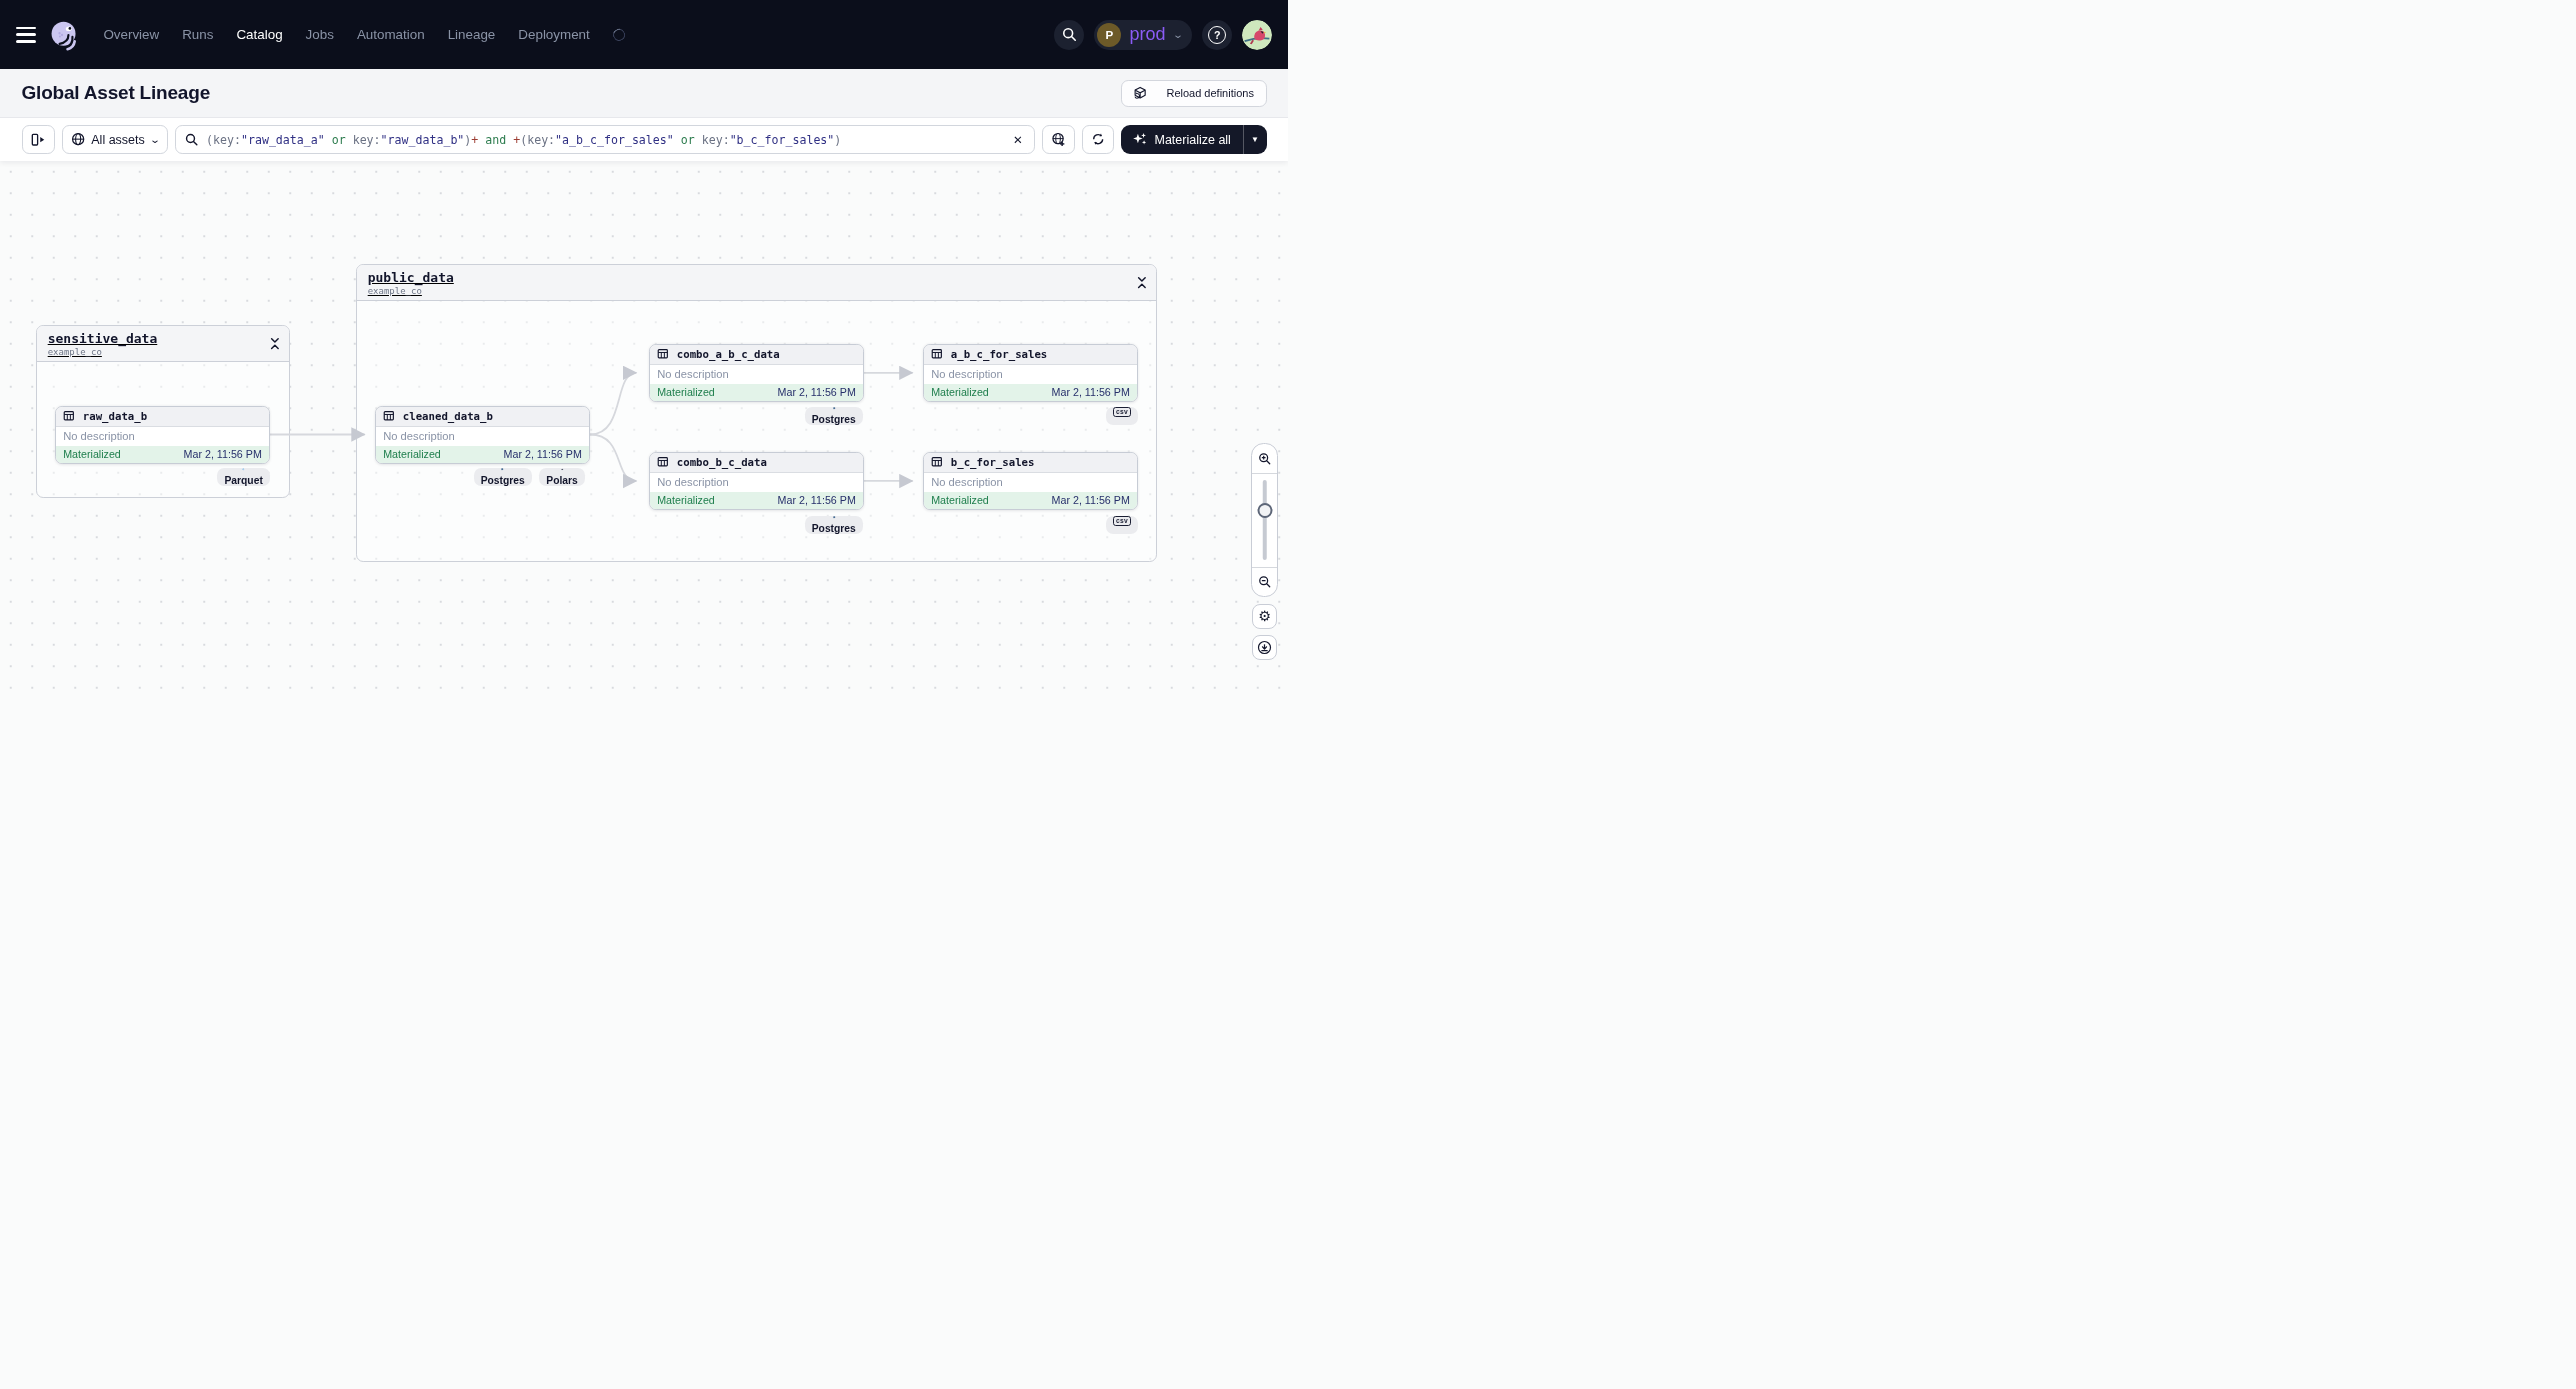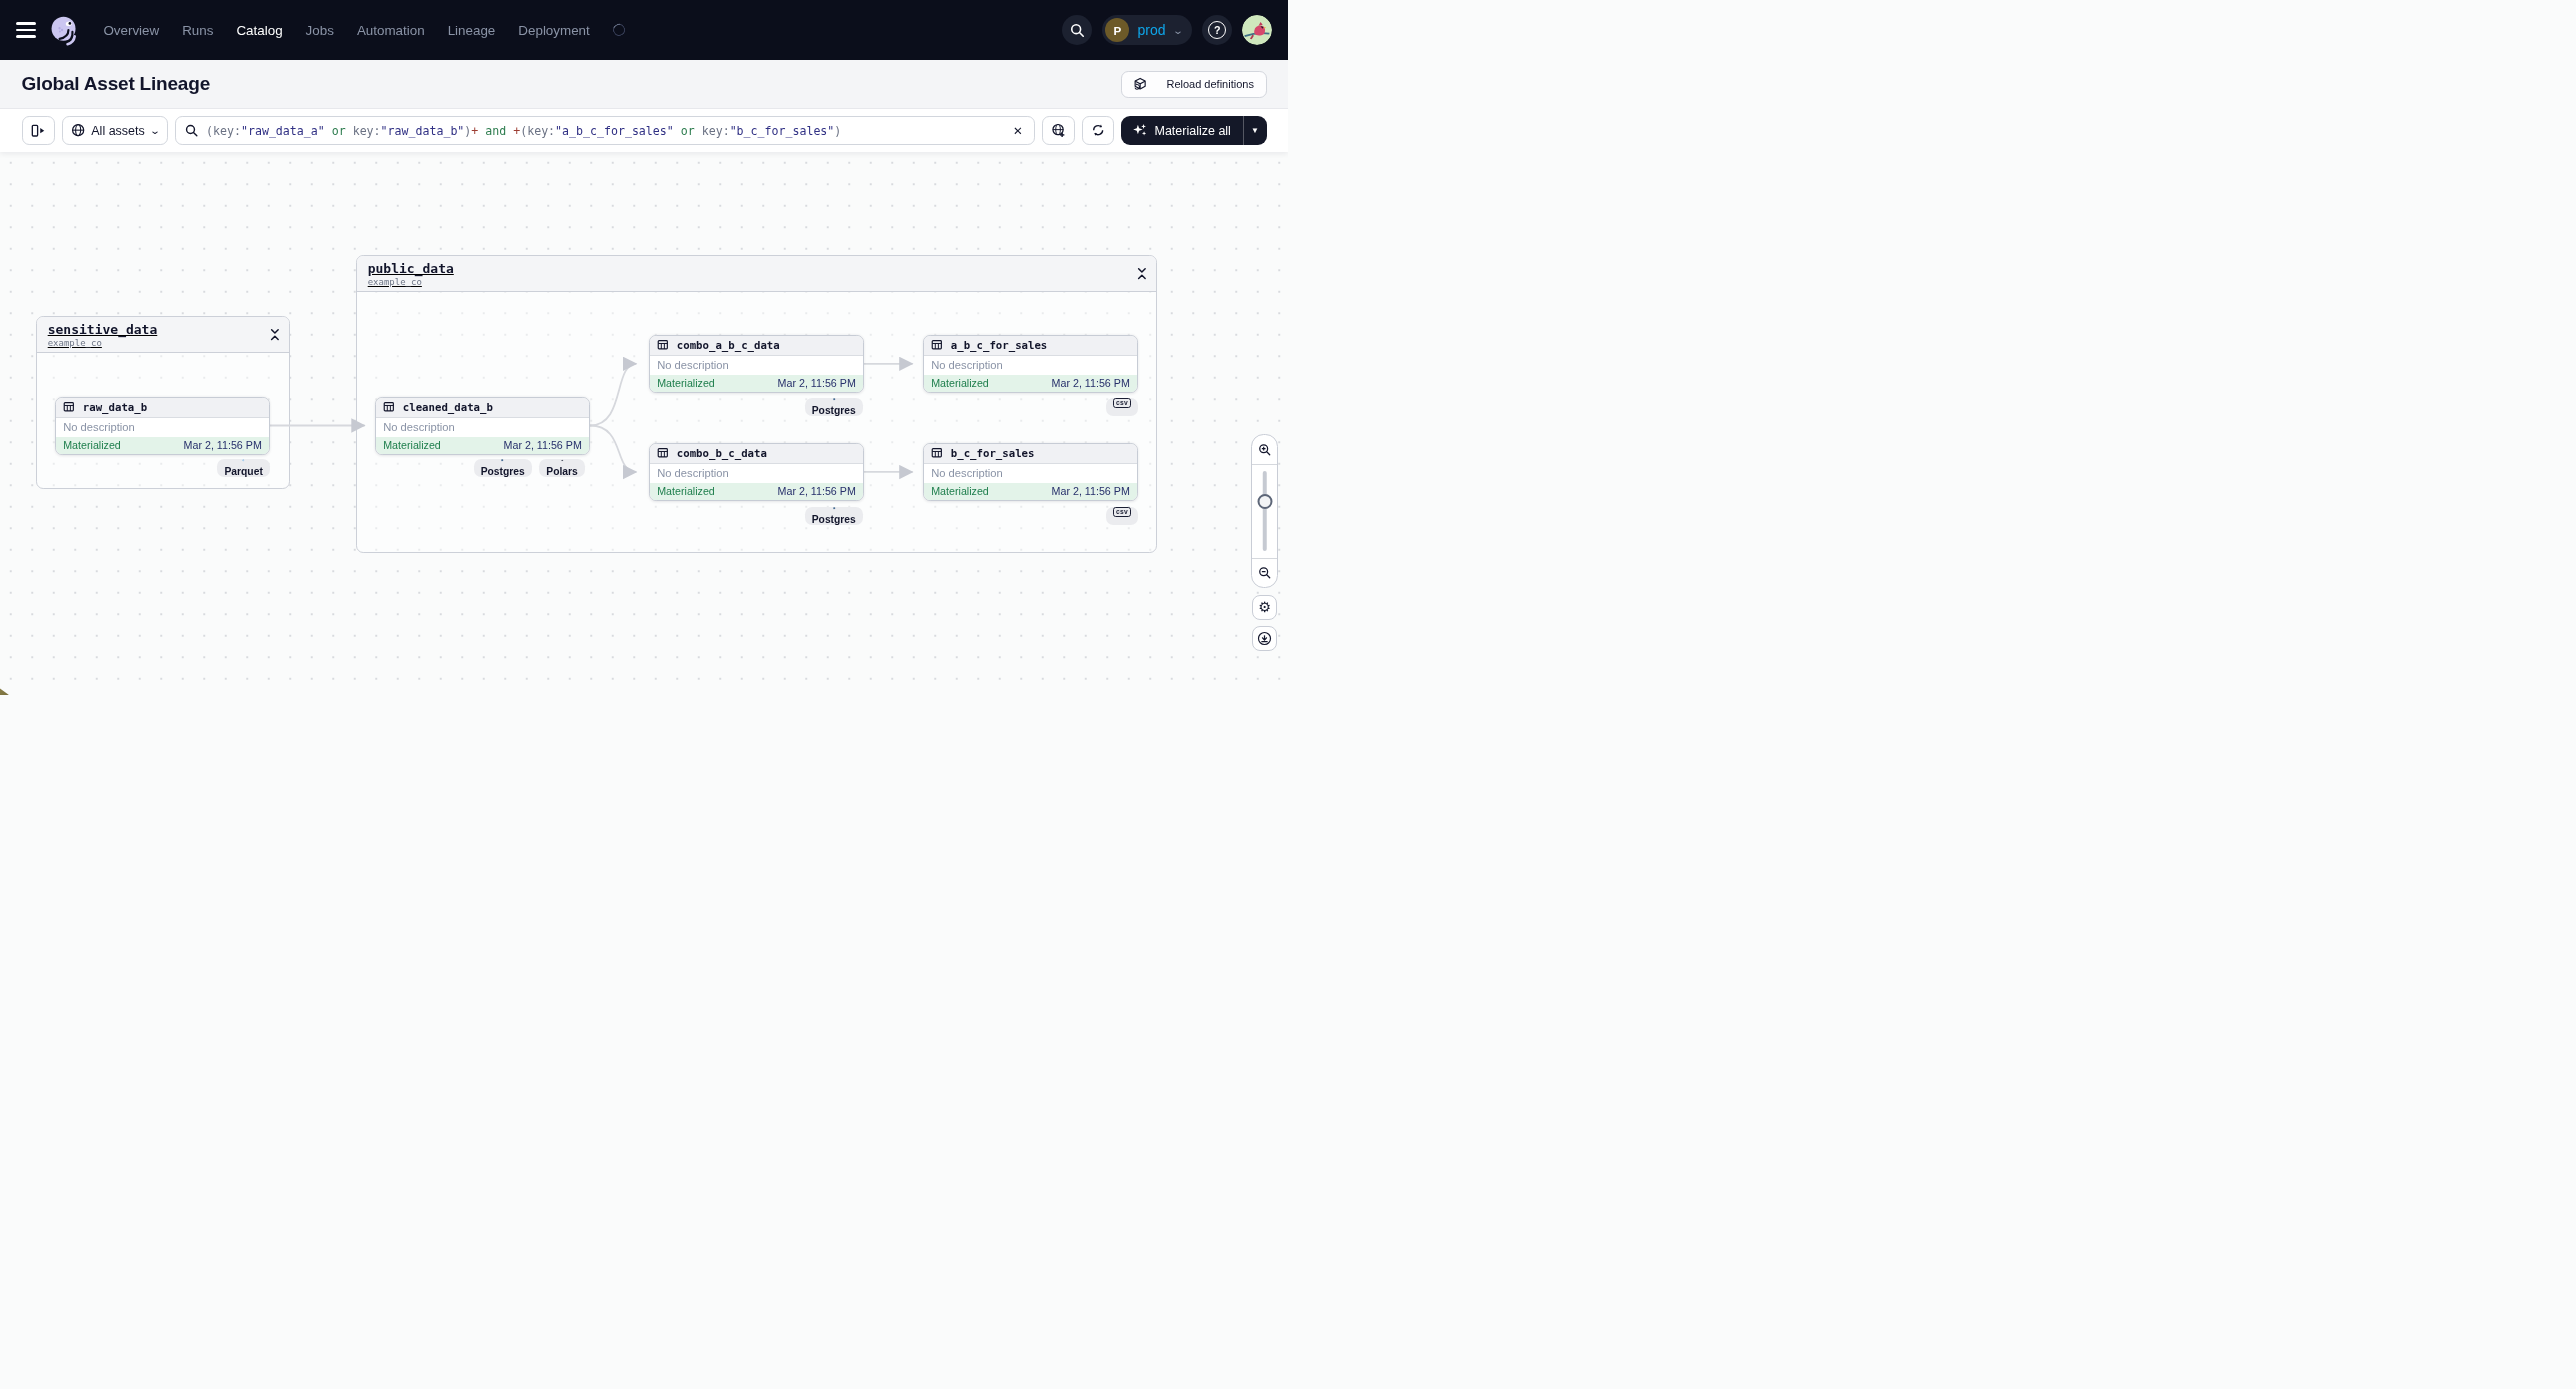--- a/index.html
+++ b/index.html
@@ -1,32 +1,32 @@
 <!DOCTYPE html>
 <html style="font-size:14.3px"><head>
 <meta charset="utf-8">
 <style>
   * { box-sizing: border-box; margin: 0; padding: 0; }
   html,body { width:1288px; height:695px; overflow:hidden; background:#fafbfb;
     font-family:"Liberation Sans", sans-serif; }
 
   
-  .topnav { height:60px; background:#0b0e1b; display:flex; align-items:center; padding:0 16px; gap:12.5px; }
+  .topnav { height:69px; background:#0b0e1b; display:flex; align-items:center; padding:0 16px; gap:12.5px; }
   .hamburger { width:19.7px; height:16px; display:flex; flex-direction:column; justify-content:space-between; cursor:pointer; }
   .hamburger span { display:block; height:2.7px; background:#fff; border-radius:1.8px; }
   .brand-logo { width:32px; height:32px; flex:0 0 auto; }
   .nav-links { display:flex; align-items:center; gap:23px; margin-left:10.7px; }
   .nav-link { font-size:13.4px; color:#8a93a6; text-decoration:none; cursor:pointer; }
   .nav-link.active { color:#ffffff; font-weight:500; }
   .spinner { width:11.6px; height:11.6px; border-radius:50%; border:1.8px solid #39405a; border-top-color:#6e7890; transform:rotate(-30deg); }
   .nav-right { margin-left:auto; display:flex; align-items:center; gap:9.8px; }
   .nav-circle { width:30px; height:30px; border-radius:50%; background:#1c2130; display:flex; align-items:center; justify-content:center; cursor:pointer; }
   .env-pill { height:30px; border-radius:15px; background:#1c2130; display:flex; align-items:center; gap:8px; padding:0 10.7px 0 3.6px; cursor:pointer; }
   .env-initial { width:24px; height:24px; border-radius:50%; background:#6d5a28; color:#fff; font-size:11.6px; font-weight:700; display:flex; align-items:center; justify-content:center; }
-  .env-name { color:#0ea5e9; font-size:14px; }
+  .env-name { color:#8b5cf6; font-size:18px; }
   .chev { font-size:9.8px; color:#8a93a6; transform:scaleX(1.4); }
   .help-circ { width:18px; height:18px; border:1.5px solid #fff; border-radius:50%; color:#fff; font-size:10.7px; font-weight:700; display:flex; align-items:center; justify-content:center; }
   .avatar { width:30px; height:30px; border-radius:50%; overflow:hidden; cursor:pointer; }
 
   
   .pagehead { height:49px; background:#f4f5f7; display:flex; align-items:center; padding:0 21.5px; border-bottom:0.9px solid #e8e9ed; }
   .page-title { font-size:19px; font-weight:700; color:#12152b; letter-spacing:-0.2px; }
   .reload-btn { margin-left:auto; height:27px; display:flex; align-items:center; gap:19px; background:#fdfdfe; border:0.9px solid #d3d6dd; border-radius:7.2px; padding:0 11.6px; font-size:11px; color:#12152b; cursor:pointer; }
 
   

